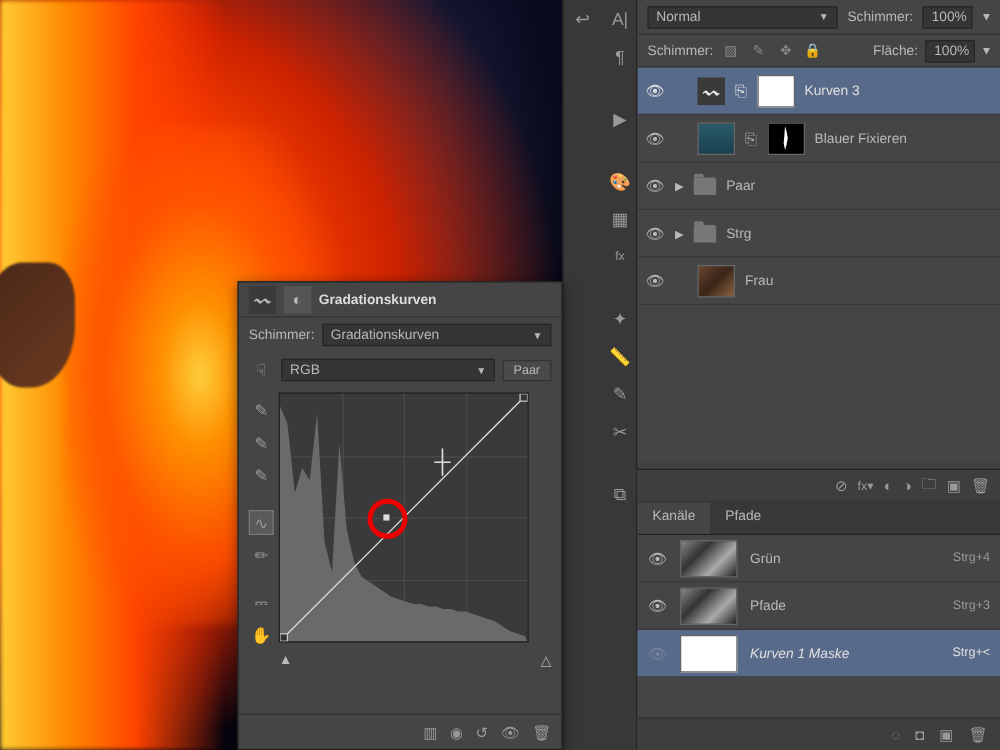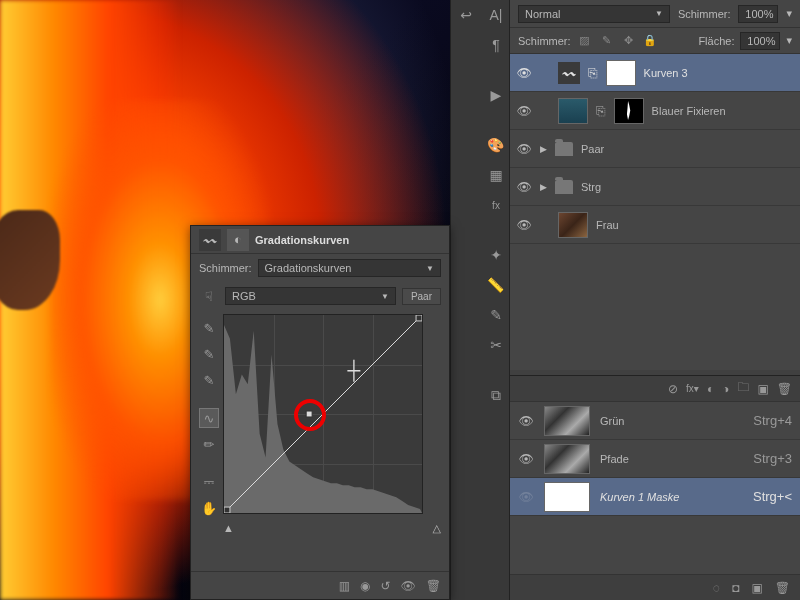--- a/index.html
+++ b/index.html
@@ -62,21 +62,21 @@
 .ch-tabs{height:26px;display:flex;border-bottom:1px solid #222;background:#383838}
 .ch-tab{padding:5px 12px;cursor:pointer}
 .ch-tab.active{background:#454545}
 .ch-row{height:38px;display:flex;align-items:center;padding:0 8px;gap:10px;border-bottom:1px solid #383838}
 .ch-row.sel{background:#586a8a}
 .ch-row.sel *{color:#e0e0e0}
 .ch-thumb{width:46px;height:30px;border:1px solid #666;background:linear-gradient(135deg,#888,#333,#aaa,#222)}
 .ch-thumb.white{background:#fff}
 .ch-name{flex:1;font-style:italic}
 .ch-name.normal{font-style:normal}
-.ch-short{font-size:13px;color:#999}
+.ch-short{font-size:10px;color:#999}
 .ch-footer{position:absolute;bottom:0;left:0;right:0;height:26px;display:flex;align-items:center;justify-content:flex-end;padding:0 10px;gap:12px;border-top:1px solid #333;background:#3e3e3e}
 .sm-ico{font-size:12px;color:#999;cursor:pointer}
 .sm-btn{width:auto;padding:2px 8px;background:#4a4a4a;border:1px solid #333;cursor:pointer;font-size:10px}
 </style>
 </head>
 <body>
 
 <div class="canvas-area">
   <div class="fire-bg"></div>
   <div class="flame"></div>
@@ -235,20 +235,24 @@
 <div class="channels-panel">
   <div class="ch-toolbar">
     <span class="sm-ico">⊘</span>
     <span class="sm-ico" style="font-size:10px">fx▾</span>
     <span class="sm-ico">◐</span>
     <span class="sm-ico">◑</span>
     <span class="sm-ico">🗀</span>
     <span class="sm-ico">▣</span>
     <span class="sm-ico">🗑</span>
   </div>
+  <div class="ch-tabs">
+    <div class="ch-tab active">Kanäle</div>
+    <div class="ch-tab">Pfade</div>
+  </div>
   <div class="ch-row">
     <span class="eye">👁</span>
     <div class="ch-thumb"></div>
     <span class="ch-name normal">Grün</span>
     <span class="ch-short">Strg+4</span>
   </div>
   <div class="ch-row">
     <span class="eye">👁</span>
     <div class="ch-thumb"></div>
     <span class="ch-name normal">Pfade</span>

